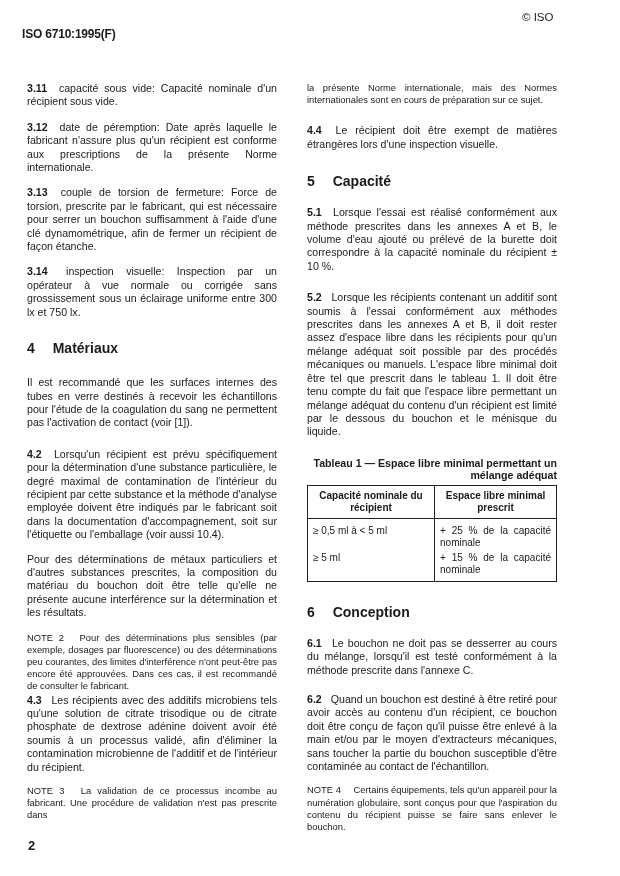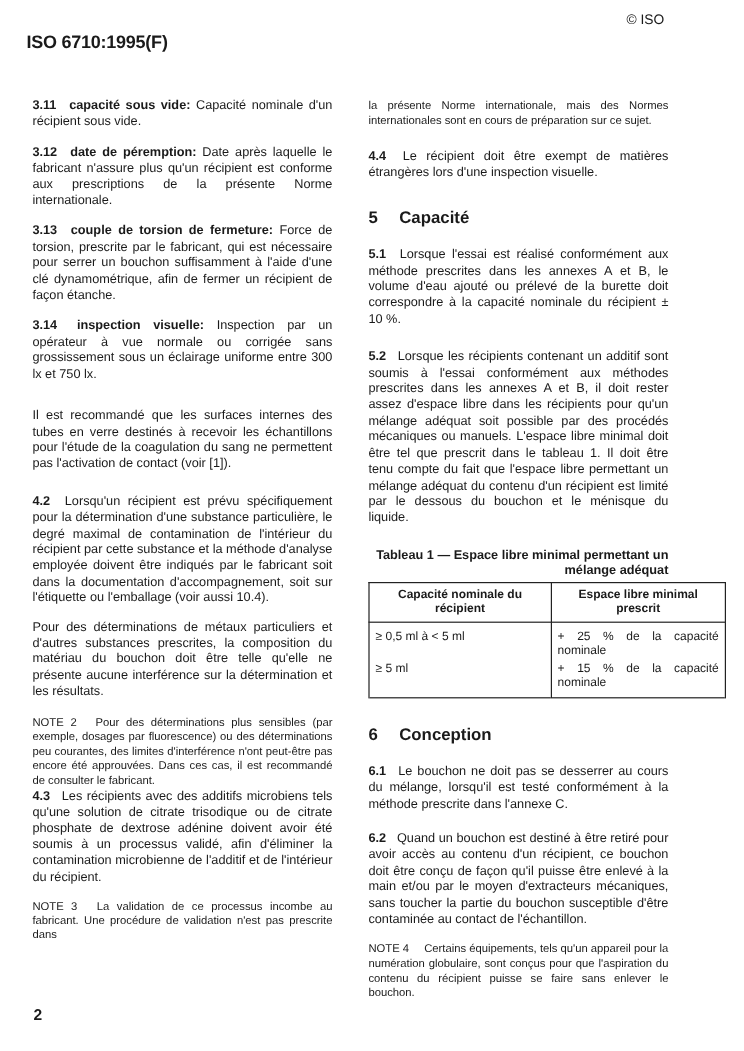--- a/index.html
+++ b/index.html
@@ -1,31 +1,31 @@
 <!DOCTYPE html>
 <html><head>
 <meta charset="utf-8">
 <style>
   html, body { margin:0; padding:0; background:#fff; }
   body { width:620px; height:876px; position:relative; overflow:hidden;
          font-family:"Liberation Sans", sans-serif; color:#1a1a1a; }
-  .hdr-left { position:absolute; left:22px; top:27px; font-weight:bold; font-size:15px; letter-spacing:-0.2px; }
+  .hdr-left { position:absolute; left:22px; top:27px; font-weight:bold; font-size:12px; letter-spacing:-0.2px; }
   .hdr-right { position:absolute; left:522px; top:11px; font-size:11.5px; }
   .col { position:absolute; top:82px; font-size:10.6px; line-height:13.4px; text-align:justify; }
   .col.left { left:27px; width:250px; }
   .col.right { left:307px; width:250px; }
   p { margin:0; }
-  .b { font-weight:bold; }
+  .b { font-weight:normal; }
   .num { font-weight:bold; margin-right:6px; }
   .h { font-weight:bold; font-size:14px; line-height:16px; }
   .h .n { margin-right:14px; }
   .note { font-size:9.4px; line-height:12.2px; }
   .note .nl { margin-right:10px; }
   .tcap { font-weight:bold; text-align:right; font-size:10.6px; line-height:12.5px; }
-  table { border-collapse:collapse; width:298px; font-size:10px; line-height:12.5px; border:1.4px solid #222; }
+  table { border-collapse:collapse; width:250px; font-size:10px; line-height:12.5px; border:1.4px solid #222; }
   th { font-weight:bold; text-align:center; padding:4px 4px 3px; border:1.2px solid #222; font-size:10px; }
   td { vertical-align:top; padding:2px 5px 0; border-left:1.2px solid #222; border-right:1.2px solid #222; text-align:left; }
   td.v { text-align:justify; }
   tr.r1 td { padding-top:6px; }
   tr.r2 td { padding-bottom:4px; }
   .pagenum { position:absolute; left:28px; top:838px; font-weight:bold; font-size:13px; }
 </style>
 </head>
 <body>
 
@@ -45,20 +45,24 @@
   </p>
   <p style="margin-bottom:12px">
     <span class="num">3.13</span>
     <span class="b">couple de torsion de fermeture:</span>
     <span>Force de torsion, prescrite par le fabricant, qui est nécessaire pour serrer un bouchon suffisamment à l'aide d'une clé dynamométrique, afin de fermer un récipient de façon étanche.</span>
   </p>
   <p style="margin-bottom:21px">
     <span class="num">3.14</span>
     <span class="b">inspection visuelle:</span>
     <span>Inspection par un opérateur à vue normale ou corrigée sans grossissement sous un éclairage uniforme entre 300 lx et 750 lx.</span>
+  </p>
+  <p class="h" style="margin-bottom:20px">
+    <span class="n">4</span>
+    <span>Matériaux</span>
   </p>
   <p style="margin-bottom:18px">Il est recommandé que les surfaces internes des tubes en verre destinés à recevoir les échantillons pour l'étude de la coagulation du sang ne permettent pas l'activation de contact (voir [1]).</p>
   <p style="margin-bottom:11px">
     <span class="num">4.2</span>
     <span>Lorsqu'un récipient est prévu spécifiquement pour la détermination d'une substance particulière, le degré maximal de contamination de l'intérieur du récipient par cette substance et la méthode d'analyse employée doivent être indiqués par le fabricant soit dans la documentation d'accompagnement, soit sur l'étiquette ou l'emballage (voir aussi 10.4).</span>
   </p>
   <p style="margin-bottom:12px">Pour des déterminations de métaux particuliers et d'autres substances prescrites, la composition du matériau du bouchon doit être telle qu'elle ne présente aucune interférence sur la détermination et les résultats.</p>
   <p class="note" style="margin-bottom:1px">
     <span class="nl">NOTE 2</span>
     <span>Pour des déterminations plus sensibles (par exemple, dosages par fluorescence) ou des déterminations peu courantes, des limites d'interférence n'ont peut-être pas encore été approuvées. Dans ces cas, il est recommandé de consulter le fabricant.</span>

